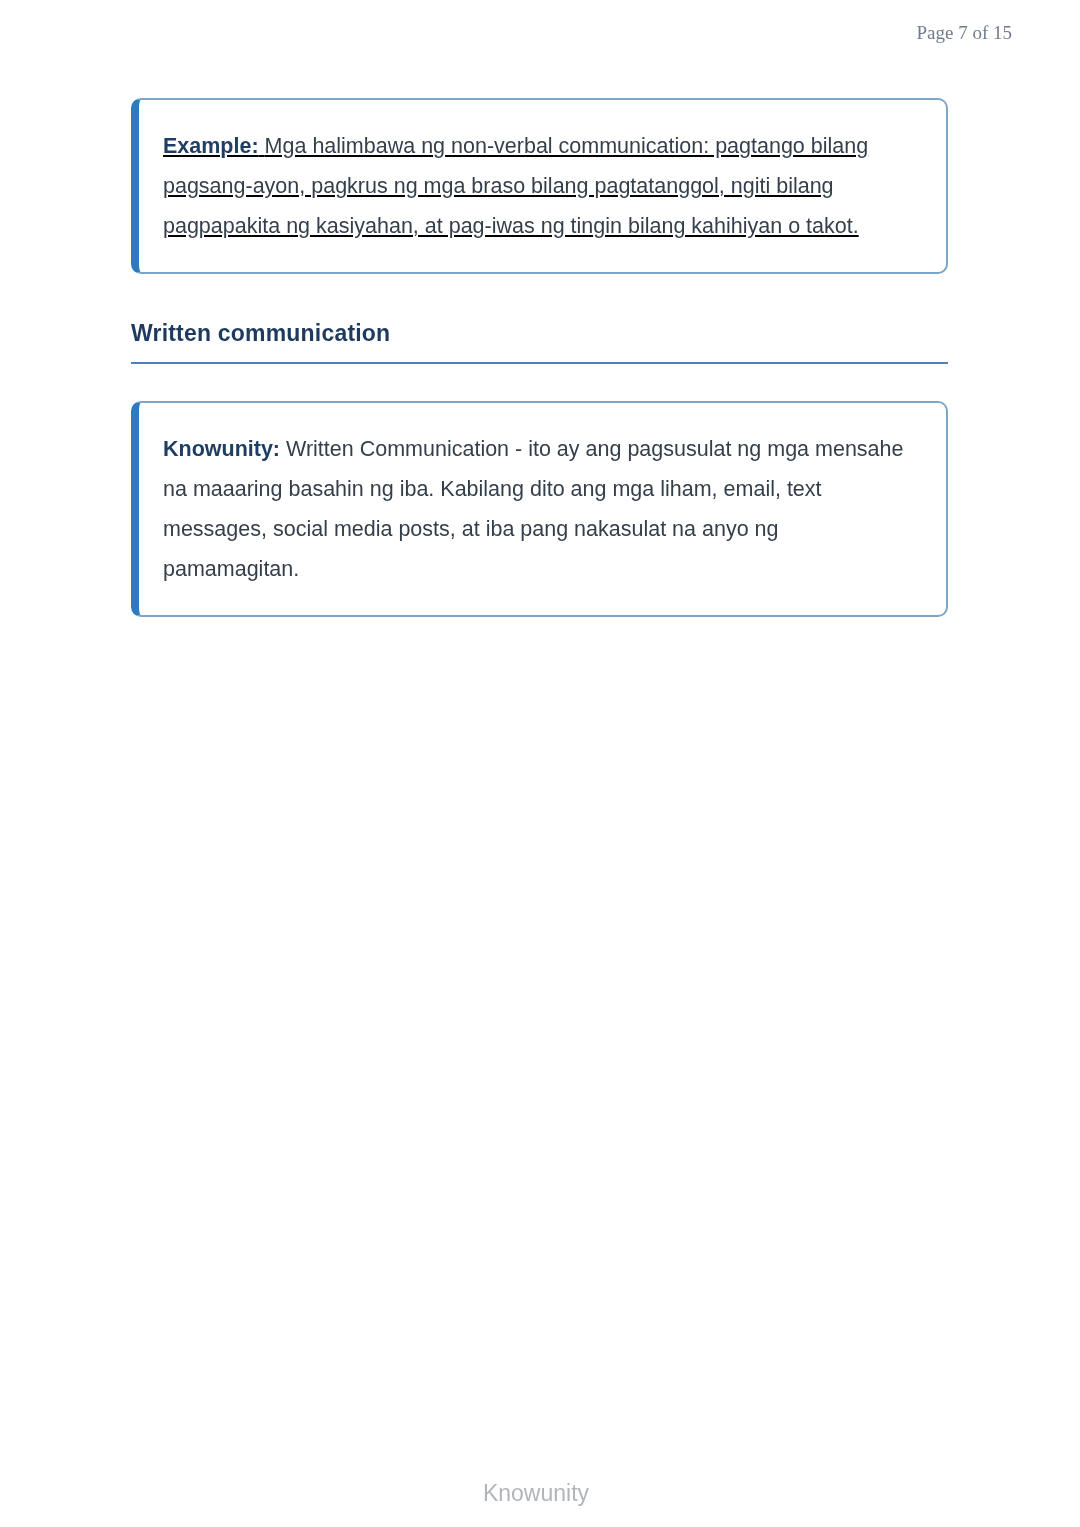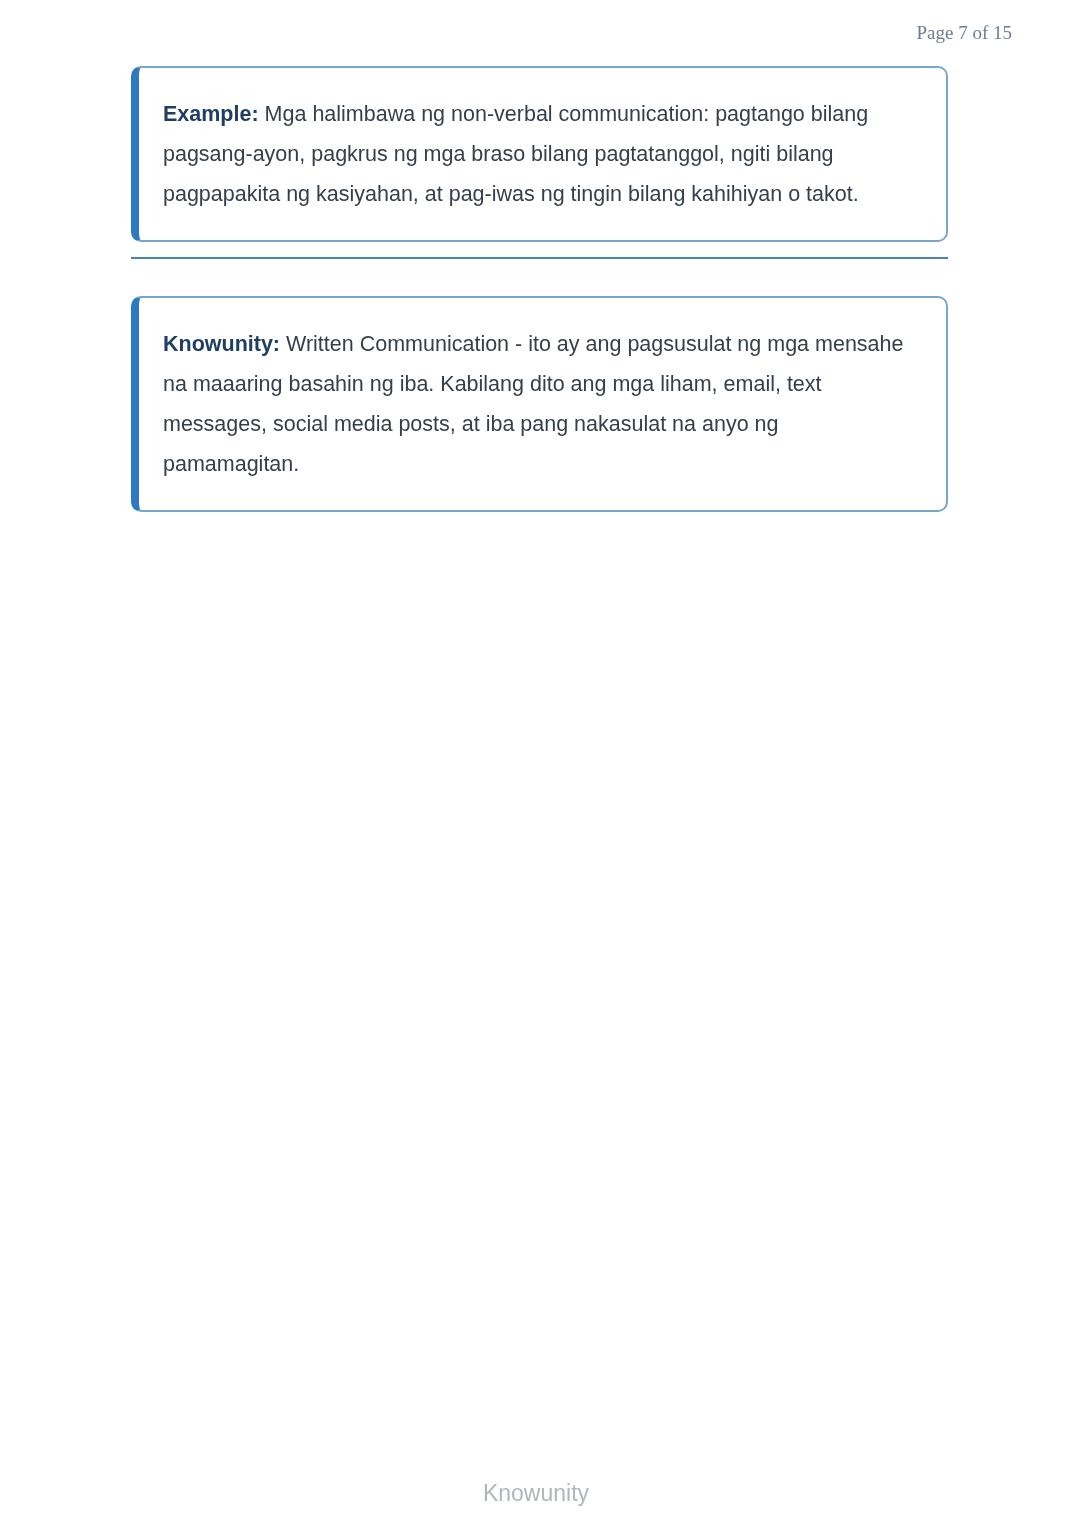--- a/index.html
+++ b/index.html
@@ -36,21 +36,21 @@
   .callout-text {
     margin: 0;
     font-size: 21.5px;
     line-height: 40px;
     color: #343f4b;
   }
   .callout-label {
     font-weight: bold;
     color: #1f3e63;
   }
-  .example-1 { margin-top: 66px; }
+  .example-1 { margin-top: 98px; text-decoration: underline; }
   .section-heading {
     margin: 46px 0 0 0;
     font-size: 23px;
     font-weight: bold;
     color: #1e3a5f;
     letter-spacing: 0.2px;
   }
   .heading-rule {
     margin-top: 15px;
     height: 0;
@@ -84,20 +84,21 @@
 
   <div class="content">
 
     <div class="callout example-1">
       <p class="callout-text">
         <strong class="callout-label">Example:</strong>
         <span>Mga halimbawa ng non-verbal communication: pagtango bilang pagsang-ayon, pagkrus ng mga braso bilang pagtatanggol, ngiti bilang pagpapakita ng kasiyahan, at pag-iwas ng tingin bilang kahihiyan o takot.</span>
       </p>
     </div>
 
+    <h2 class="section-heading">Written communication</h2>
     <div class="heading-rule"></div>
 
     <div class="callout definition-box">
       <p class="callout-text">
         <strong class="callout-label">Knowunity:</strong>
         <span>Written Communication - ito ay ang pagsusulat ng mga mensahe na maaaring basahin ng iba. Kabilang dito ang mga liham, email, text messages, social media posts, at iba pang nakasulat na anyo ng pamamagitan.</span>
       </p>
     </div>
 
 

